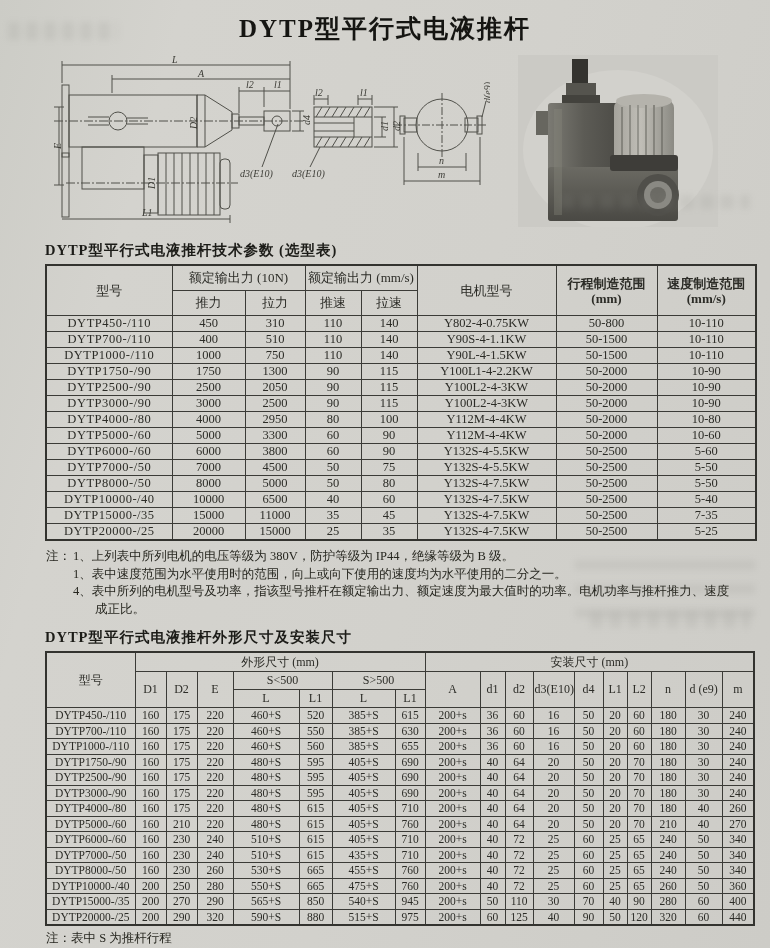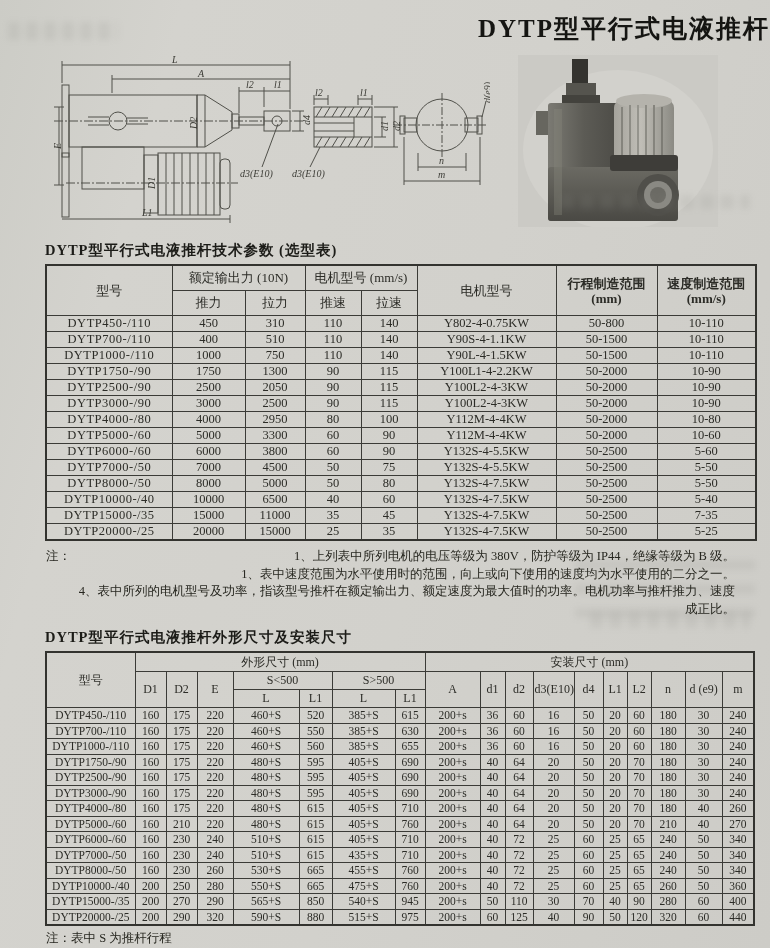--- a/index.html
+++ b/index.html
@@ -10,21 +10,21 @@
     color:#24241f;
   }
   
   .ghost{position:absolute;filter:blur(3px);opacity:.14;pointer-events:none;}
   .g1{left:8px;top:22px;width:110px;height:18px;background:repeating-linear-gradient(90deg,#8b8b85 0 12px,transparent 12px 18px);}
   .g2{left:560px;top:195px;width:190px;height:14px;background:repeating-linear-gradient(90deg,#8e8e88 0 14px,transparent 14px 20px);}
   .g3{left:575px;top:548px;width:180px;height:70px;background:repeating-linear-gradient(0deg,#90908a 0 10px,transparent 10px 24px);}
   .g4{left:590px;top:612px;width:160px;height:16px;background:repeating-linear-gradient(90deg,#8e8e88 0 13px,transparent 13px 19px);}
 
   .page-title{
-    text-align:right;margin-top:12px;font-size:25px;font-weight:bold;
+    text-align:center;margin-top:12px;font-size:25px;font-weight:bold;
     letter-spacing:2px;color:#151512;
   }
   .figures{
     margin:10px 0 0 52px;height:176px;display:flex;align-items:flex-start;
   }
   .drawing-wrap{width:438px;height:172px;}
   .photo-wrap{width:200px;height:172px;margin-left:28px;}
   svg text{font-family:"Liberation Serif","DejaVu Serif",serif;}
 
   .section-title{
@@ -44,21 +44,21 @@
   #table1 td{font-size:12.5px;height:15px;}
   #table1 td:first-child{letter-spacing:.5px;}
   #table2 th{font-size:12px;height:17px;}
   #table2 th.grp{height:18px;}
   #table2 td{font-size:11.5px;height:14.5px;}
   .two-line span{display:block;line-height:15px;font-weight:bold;}
 
   .notes{margin:7px 0 0 46px;font-size:12.5px;line-height:17.5px;color:#26261f;position:relative;}
   .notes .prefix{position:absolute;left:0;top:0;}
   .note-list{margin-left:27px;}
-  .note-line{padding-left:22px;text-indent:-22px;width:640px;white-space:normal;text-align:right;}
+  .note-line{padding-left:22px;text-indent:-22px;width:640px;white-space:normal;}
   .bottom-note{margin:4px 0 0 46px;font-size:12.5px;color:#26261f;}
 </style>
 </head>
 <body>
 
 <div class="ghost g1"></div>
 <div class="ghost g2"></div>
 <div class="ghost g3"></div>
 <div class="ghost g4"></div>
 
@@ -251,21 +251,21 @@
     <col style="width:56px">
       <col style="width:56px">
       <col style="width:139px">
     <col style="width:101px">
       <col style="width:99px">
   </colgroup>
   <thead>
     <tr>
       <th rowspan="2">型号</th>
       <th colspan="2">额定输出力 (10N)</th>
-      <th colspan="2">电机型号 (mm/s)</th>
+      <th colspan="2">额定输出力 (mm/s)</th>
       <th rowspan="2">电机型号</th>
       <th rowspan="2" class="two-line">
         <span>行程制造范围</span>
         <span>(mm)</span>
       </th>
       <th rowspan="2" class="two-line">
         <span>速度制造范围</span>
         <span>(mm/s)</span>
       </th>
     </tr>

